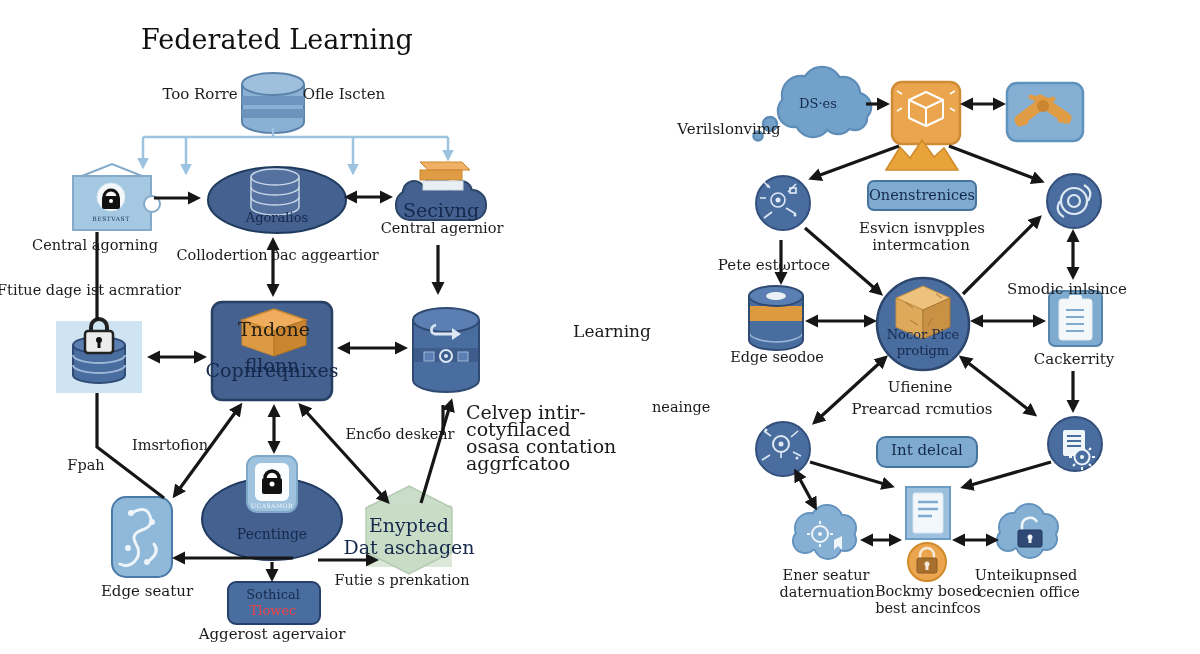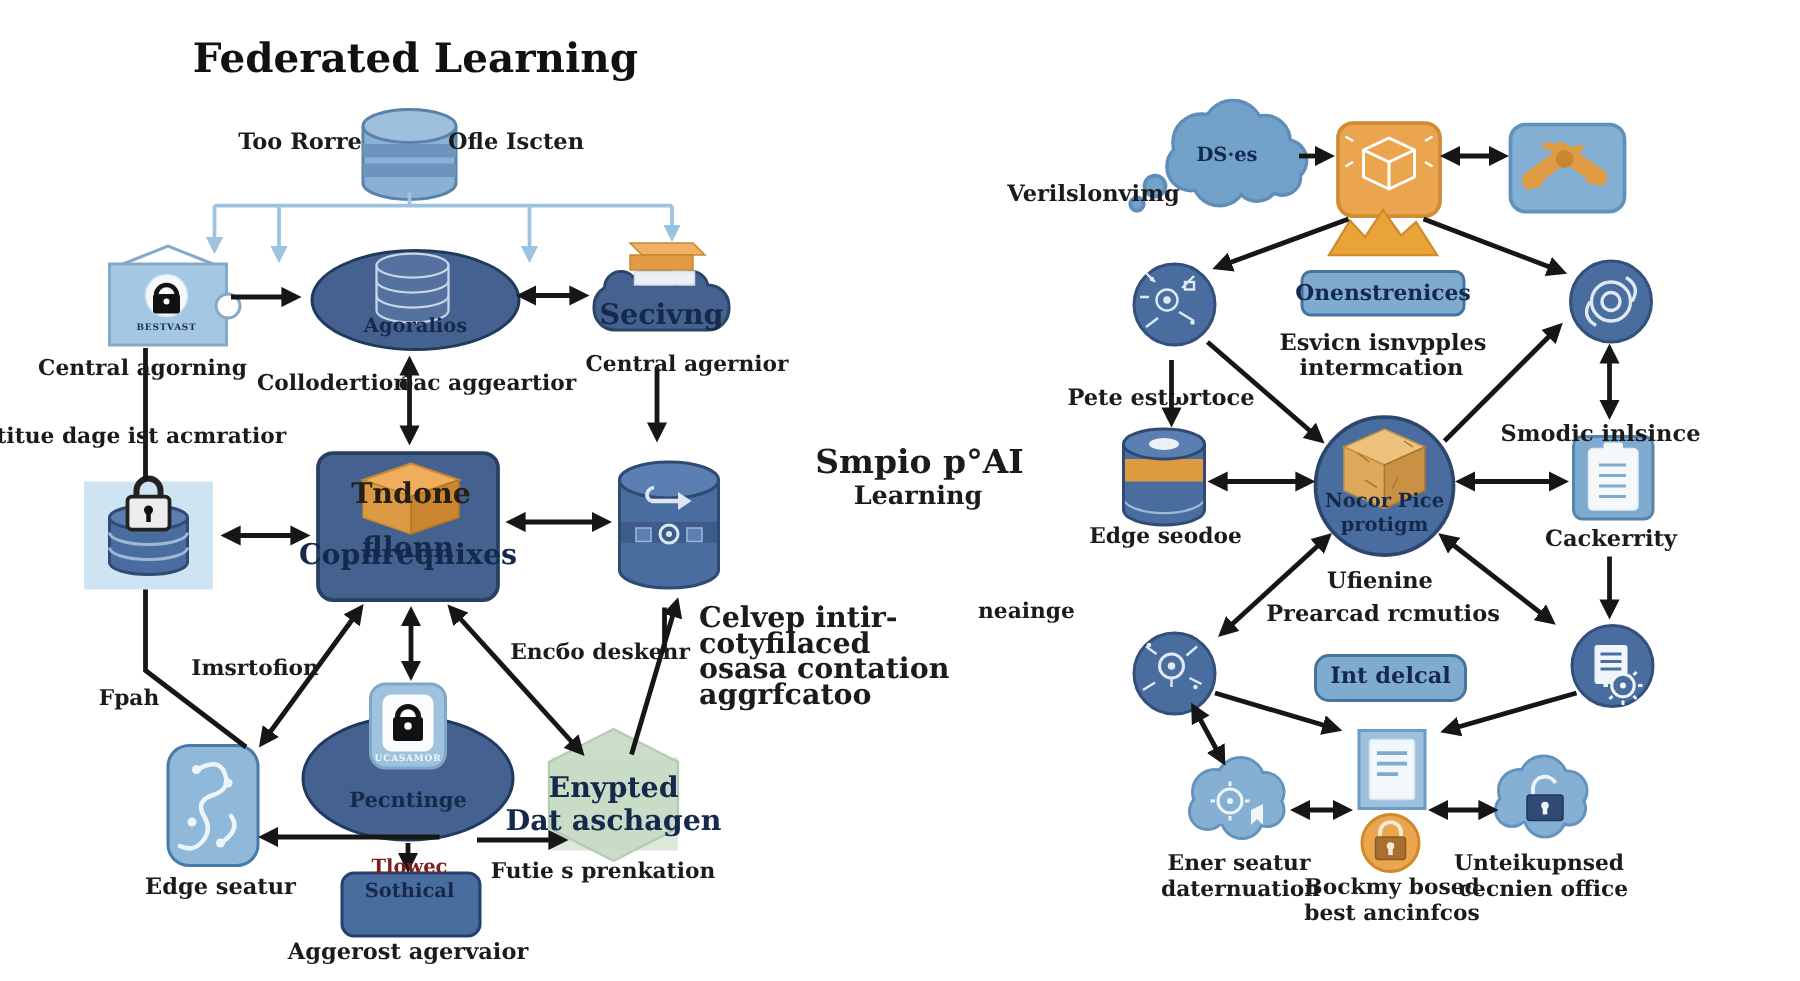--- a/index.html
+++ b/index.html
@@ -1,19 +1,19 @@
 <!DOCTYPE html>
 <html><head>
 <meta charset="utf-8">
 <style>
   html,body{margin:0;padding:0;background:#fff;}
   .stage{position:relative;width:1200px;height:654px;background:#ffffff;overflow:hidden;
          font-family:"DejaVu Serif",serif;}
   svg{position:absolute;left:0;top:0;}
-  .lbl{position:absolute;font-family:"DejaVu Serif",serif;font-weight:700;color:#1b1b1b;
+  .lbl{position:absolute;font-family:"DejaVu Serif",serif;font-weight:400;color:#1b1b1b;
        white-space:nowrap;transform:translateX(-50%);font-size:14.5px;line-height:1.05;}
   .lbl.la{transform:none;}
   .title{font-size:27px;color:#111;}
   .in{color:#15294d;}
   .onorange{color:#262014;}
   .tiny{font-size:6px;color:#f2f6fa;letter-spacing:.5px;}
   .c22{font-size:22px;}
   .c17{font-size:17px;}
   .s13{font-size:13px;}
   .s135{font-size:19px;}
@@ -405,45 +405,44 @@
   </g>
 </svg>
 
 <div class="lbl title" style="left:277px;top:26px;">Federated Learning</div>
 <div class="lbl s15" style="left:200px;top:87px;">Too Rorre</div>
 <div class="lbl s15" style="left:344px;top:87px;">Ofle Iscten</div>
 <div class="lbl tiny" style="left:111px;top:216px;color:#1d2f52;">BESTVAST</div>
 <div class="lbl" style="left:95px;top:238px;">Central agorning</div>
 <div class="lbl s13 in" style="left:277px;top:211px;">Agoralios</div>
 <div class="lbl s135 in" style="left:441px;top:201px;">Secivng</div>
-<div class="lbl" style="left:442px;top:235px;margin-left:16px;">Central agernior</div>
+<div class="lbl" style="left:442px;top:221px;">Central agernior</div>
 <div class="lbl" style="left:222px;top:248px;">Collodertion</div>
 <div class="lbl" style="left:325px;top:248px;">ðac aggeartior</div>
 <div class="lbl" style="left:89px;top:283px;">Ftitue dage ist acmratior</div>
 <div class="lbl s135 onorange" style="left:274px;top:320px;">Tndone</div>
 <div class="lbl s135 in" style="left:272px;top:361px;">Copnreqnixes</div>
 <div class="lbl s135 in" style="left:272px;top:356px;">fllonn</div>
 <div class="lbl" style="left:170px;top:438px;">Imsrtofion</div>
 <div class="lbl" style="left:86px;top:458px;">Fpah</div>
 <div class="lbl" style="left:400px;top:427px;">Encбo deskenr</div>
 <div class="lbl la s135" style="left:466px;top:403px;">Celvep intir-</div>
 <div class="lbl la s135" style="left:466px;top:420px;">cotyfilaced</div>
 <div class="lbl la s135" style="left:466px;top:437px;">osasa contation</div>
 <div class="lbl la s135" style="left:466px;top:454px;">aggrfcatoo</div>
 <div class="lbl s15" style="left:147px;top:584px;">Edge seatur</div>
 <div class="lbl tiny" style="left:272px;top:503px;">UCASAMOR</div>
 <div class="lbl in" style="left:272px;top:527px;font-size:14px;">Pecntinge</div>
 <div class="lbl s13 in" style="left:273px;top:588px;color:#16294a;">Sothical</div>
-<div class="lbl s13 in" style="left:273px;top:572px;color:#7f1d1d;">Tlowec</div>
+<div class="lbl s13 in" style="left:273px;top:604px;color:#ef4444;">Tlowec</div>
 <div class="lbl s15" style="left:272px;top:627px;">Aggerost agervaior</div>
 <div class="lbl s135 in" style="left:409px;top:516px;">Enypted</div>
 <div class="lbl s135 in" style="left:409px;top:538px;">Dat aschagen</div>
 <div class="lbl" style="left:402px;top:573px;">Futie s prenkation</div>
 
-<div class="lbl c22" style="left:613px;top:297px;">Smpio p°AI</div>
 <div class="lbl c17" style="left:612px;top:323px;">Learning</div>
 
 <div class="lbl s15" style="left:729px;top:122px;">Verilslonvimg</div>
 <div class="lbl s13 in" style="left:818px;top:97px;">DS·es</div>
 <div class="lbl in" style="left:922px;top:188px;font-size:14.5px;">Onenstrenices</div>
 <div class="lbl s15" style="left:922px;top:221px;">Esvicn isnvpples</div>
 <div class="lbl s15" style="left:921px;top:238px;">intermcation</div>
 <div class="lbl s15" style="left:774px;top:258px;">Pete estωrtoce</div>
 <div class="lbl s15" style="left:1067px;top:282px;">Smodic inlsince</div>
 <div class="lbl" style="left:777px;top:350px;">Edge seodoe</div>

